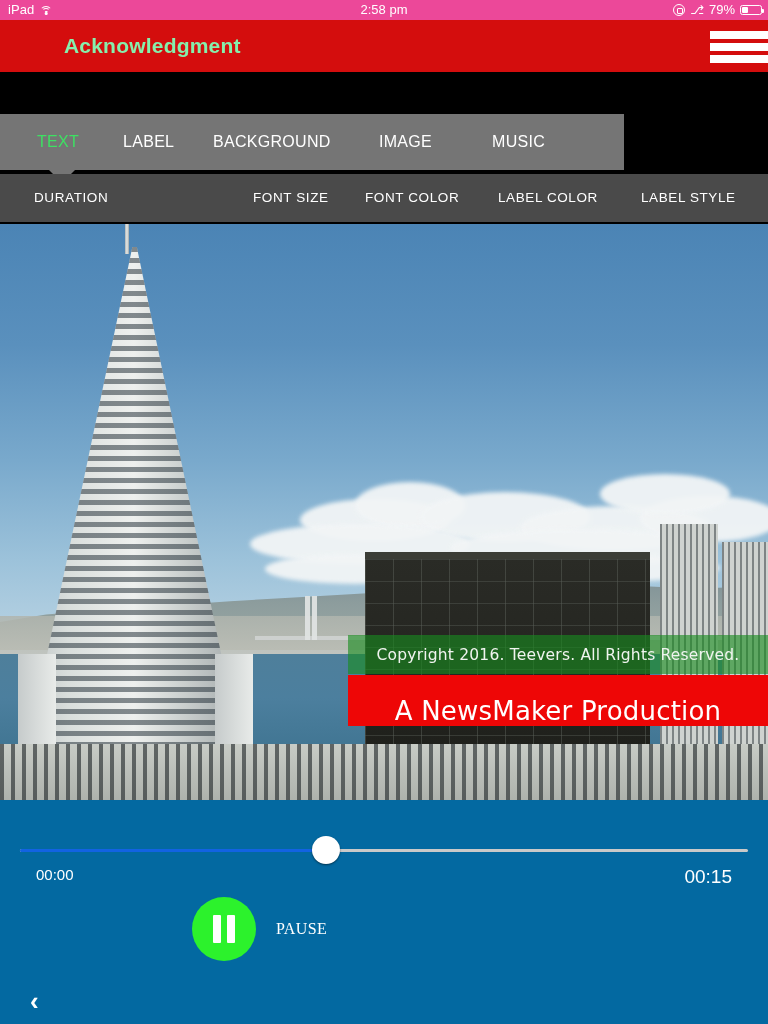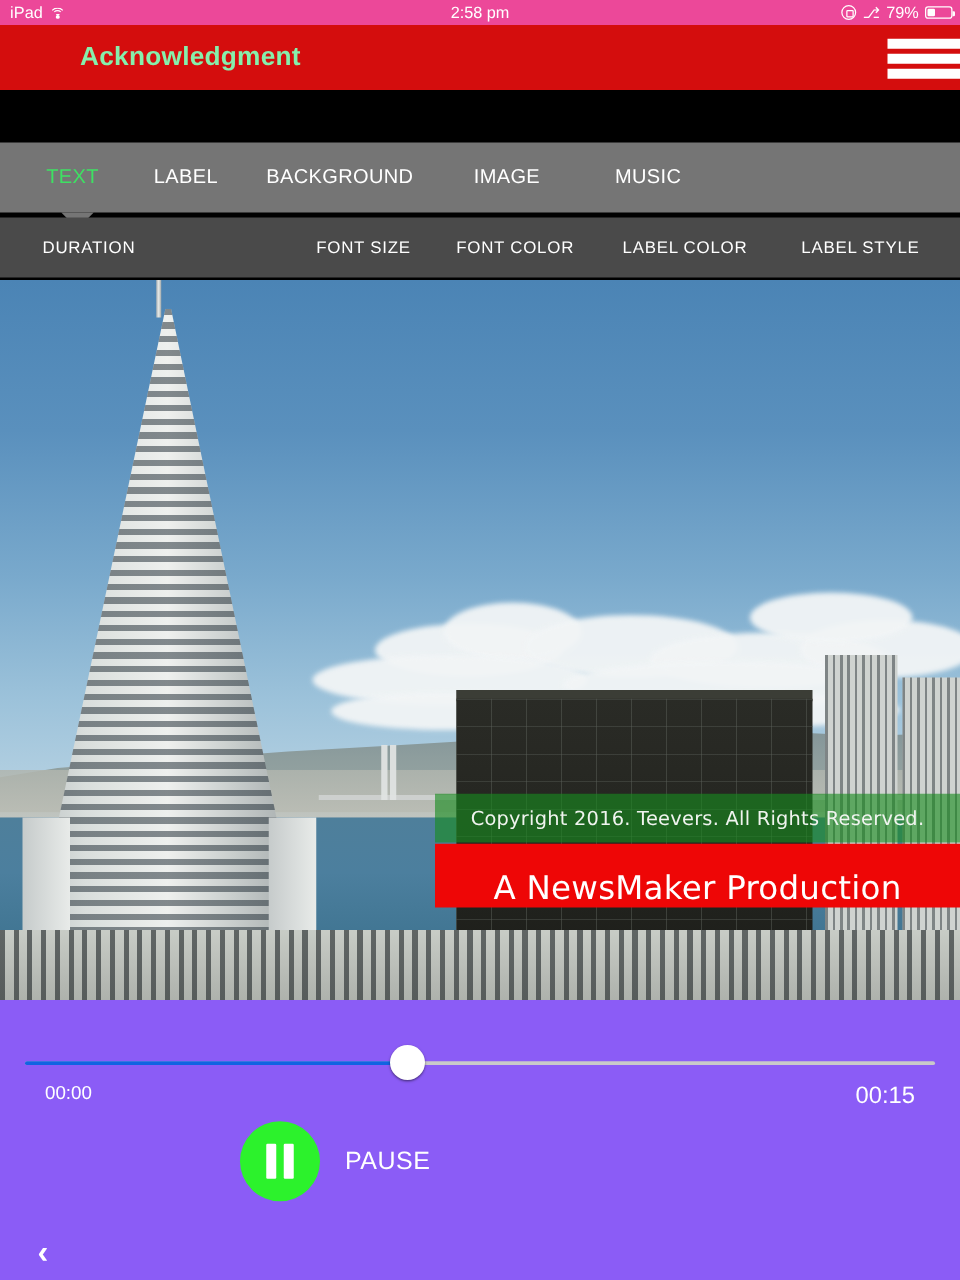--- a/index.html
+++ b/index.html
@@ -52,21 +52,21 @@
     display:flex; flex-direction:column; justify-content:space-between;
     padding:2px 0;
   }
   .hamburger span{ display:block; width:58px; height:8px; background:#fff; }
 
   
   .blackgap{ position:absolute; left:0; top:72px; width:768px; height:42px; background:#000; }
 
   
   .tabbar1{
-    position:absolute; left:0; top:114px; width:768px; height:56px;
+    position:absolute; left:0; top:114px; width:624px; height:56px;
     background:#757575;
   }
   .tabbar1 .tab{
     position:absolute; top:0; height:56px; line-height:56px;
     color:#ffffff; font-size:16px; letter-spacing:0.3px; white-space:nowrap;
   }
   .tabbar1 .tab.active{ color:#3ee063; }
   .pointer{
     position:absolute; top:170px; left:49px; width:0; height:0;
     border-left:13px solid transparent; border-right:13px solid transparent;
@@ -188,40 +188,40 @@
     position:absolute; left:348px; top:451px; width:420px; height:51px;
     background:#ee0606;
     display:flex; align-items:flex-end; justify-content:center;
   }
   .red-banner span{
     color:#ffffff; font-size:26px; letter-spacing:0.2px;
     font-family:"DejaVu Sans", sans-serif; font-weight:400;
   }
 
   
-  .player{ position:absolute; left:0; top:800px; width:768px; height:224px; background:#8b5cf6; }
+  .player{ position:absolute; left:0; top:800px; width:768px; height:224px; background:#0369a1; }
   .slider{ position:absolute; left:20px; top:49px; width:728px; height:4px; }
   .slider-track{ position:absolute; left:0; top:0; width:100%; height:3px; background:#c9c9c9; border-radius:2px;}
   .slider-fill{ position:absolute; left:0; top:0; height:3px; background:#1263e2; border-radius:2px;}
   .slider-thumb{
     position:absolute; top:-13px; width:28px; height:28px; background:#fff; border-radius:50%;
     box-shadow:0 1px 2px rgba(0,0,0,0.5);
   }
   .time-left{ position:absolute; left:36px; top:66px; color:#fff; font-size:15px; }
   .time-right{ position:absolute; right:36px; top:66px; color:#fff; font-size:19px; }
 
   .btn-row{ position:absolute; left:0; top:97px; width:768px; height:70px; }
   .ctrl{ position:absolute; top:0; display:flex; align-items:center; gap:20px; }
   .ctrl-circle{ width:64px; height:64px; border-radius:50%; display:flex; align-items:center; justify-content:center; }
   .c-pause{ background:#2cf22c; }
   .c-stop{ background:#a6a6a6; }
   .pause-glyph{ display:flex; gap:6px; }
   .pause-glyph i{ display:block; width:8px; height:28px; background:#fff; border-radius:1px; }
   .stop-glyph{ width:26px; height:26px; background:#fff; }
-  .ctrl-label{ color:#fff; font-size:20px; letter-spacing:0.4px; }
+  .ctrl-label{ color:#fff; font-size:16px; letter-spacing:0.4px;font-family:Liberation Serif, serif; }
 
   .back-btn{
     position:absolute; left:30px; top:184px; width:40px; height:34px;
     color:#fff; font-size:26px; line-height:34px; font-weight:bold;
   }
 </style>
 </head>
 <body>
 
 <div id="app">

